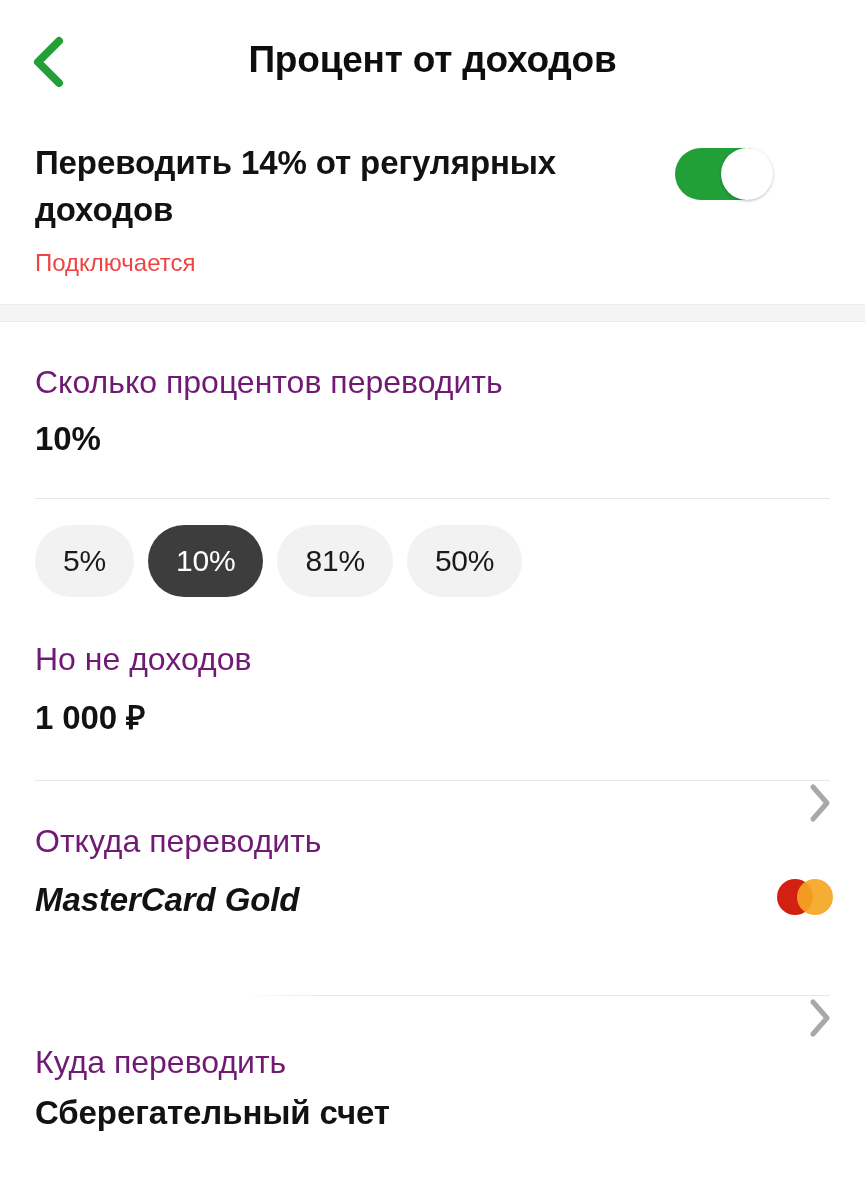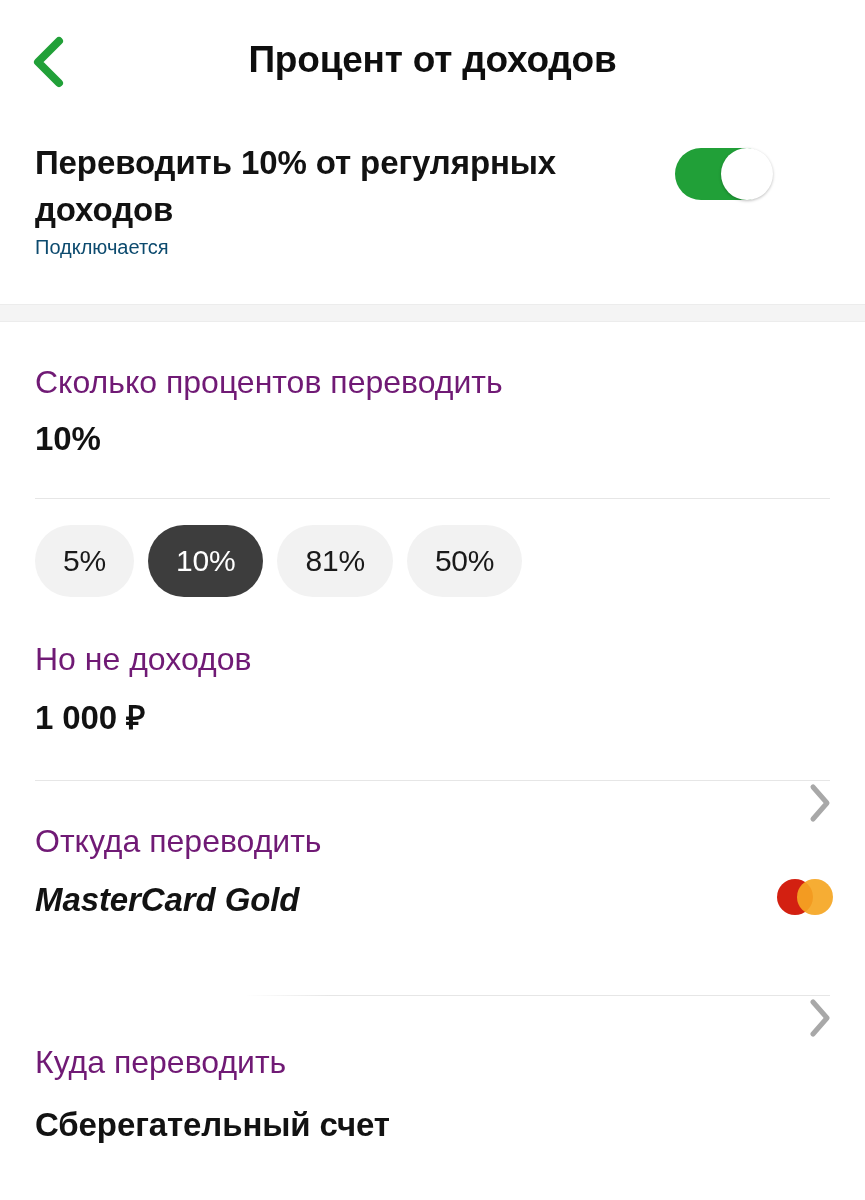--- a/index.html
+++ b/index.html
@@ -50,22 +50,23 @@
   }
   .toggle-texts { flex:1; max-width:620px; }
   .toggle-title {
     font-size:33px;
     font-weight:bold;
     color:#121212;
     line-height:1.42;
     letter-spacing:-0.1px;
   }
   .toggle-status {
-    font-size:20px;
-    color:#0c4a6e;
+    font-size:24px;
+    color:#ef4444;
+    margin-top:13px;
     line-height:1.3;
   }
   .switch {
     margin-top:8px;
     margin-left:20px;
     width:96px; height:52px;
     border-radius:26px;
     background:#21a038;
     position:relative;
     flex:0 0 auto;
@@ -177,21 +178,21 @@
         <svg width="34" height="52" viewBox="0 0 34 52" fill="none">
           <path d="M28 5 L7 26 L28 47" stroke="#21a038" stroke-width="8" stroke-linecap="round" stroke-linejoin="round"></path>
         </svg>
       </span>
     </button>
     <div class="page-title">Процент от доходов</div>
   </div>
 
   <div class="toggle-row">
     <div class="toggle-texts">
-      <div class="toggle-title">Переводить 10% от регулярных доходов</div>
+      <div class="toggle-title">Переводить 14% от регулярных доходов</div>
       <div class="toggle-status">Подключается</div>
     </div>
     <div class="switch">
       <div class="knob"></div>
     </div>
   </div>
 
   <div class="band"></div>
 
   <div class="field" style="padding-top:40px;">
@@ -223,21 +224,21 @@
     </span>
     <div class="mc-logo" style="top:98px;">
       <span class="c red"></span>
       <span class="c amber"></span>
     </div>
   </div>
   <div class="divider inset" style="margin-top:74px;"></div>
 
   <div class="field" style="padding-top:46px;">
     <div class="field-label">Куда переводить</div>
-    <div class="field-value" style="margin-top:20px;">Сберегательный счет</div>
+    <div class="field-value" style="margin-top:8px;">Сберегательный счет</div>
     <span class="chev">
       <svg width="26" height="40" viewBox="0 0 26 40" fill="none">
         <path d="M6 4 L20 20 L6 36" stroke="#a8a8a8" stroke-width="5" stroke-linecap="round" stroke-linejoin="round"></path>
       </svg>
     </span>
   </div>
   <div class="divider" style="margin-top:50px;"></div>
 
 </div>
 

